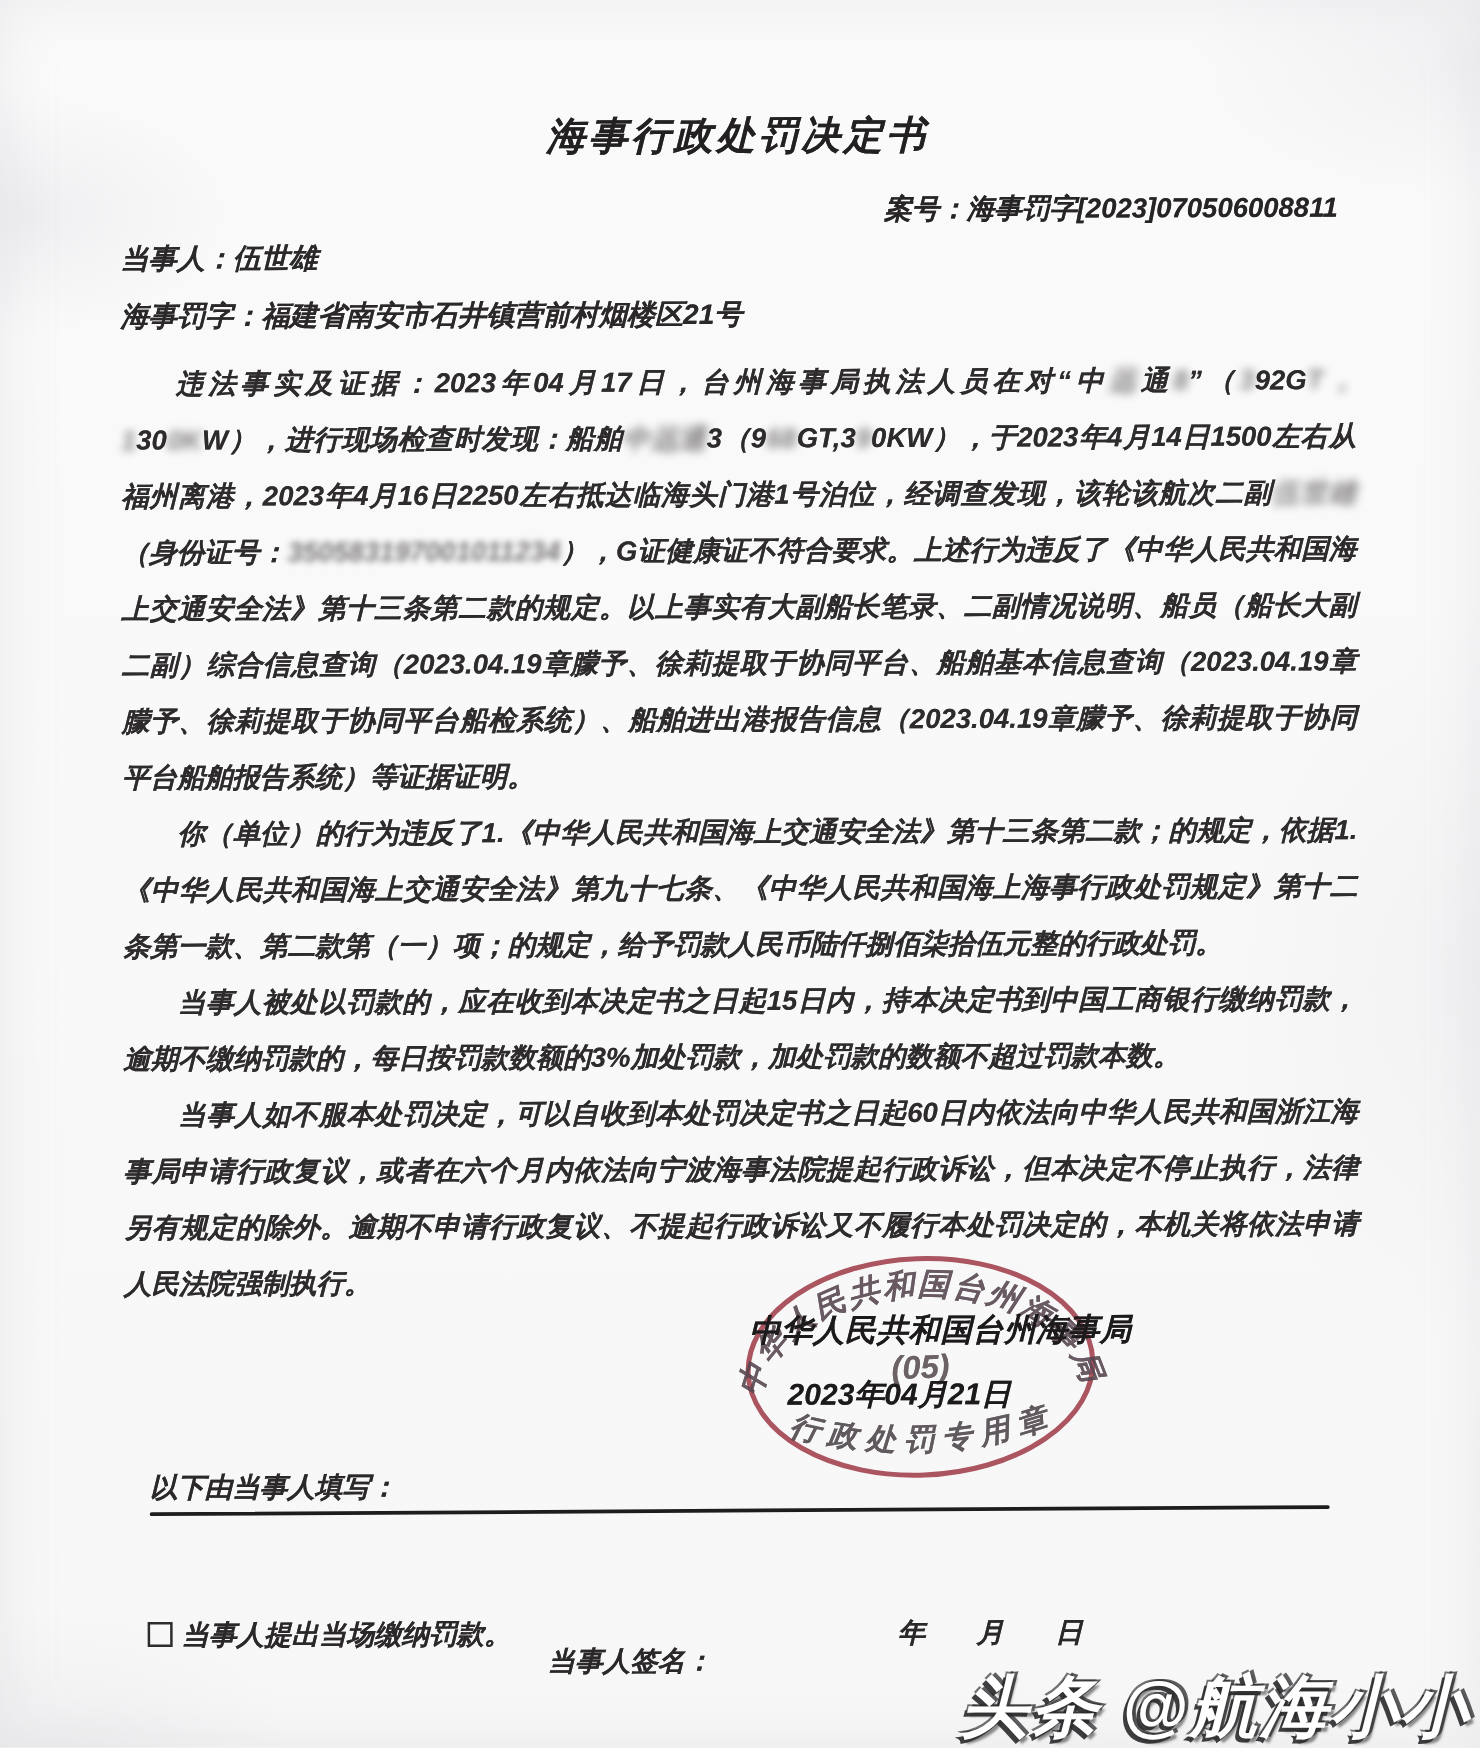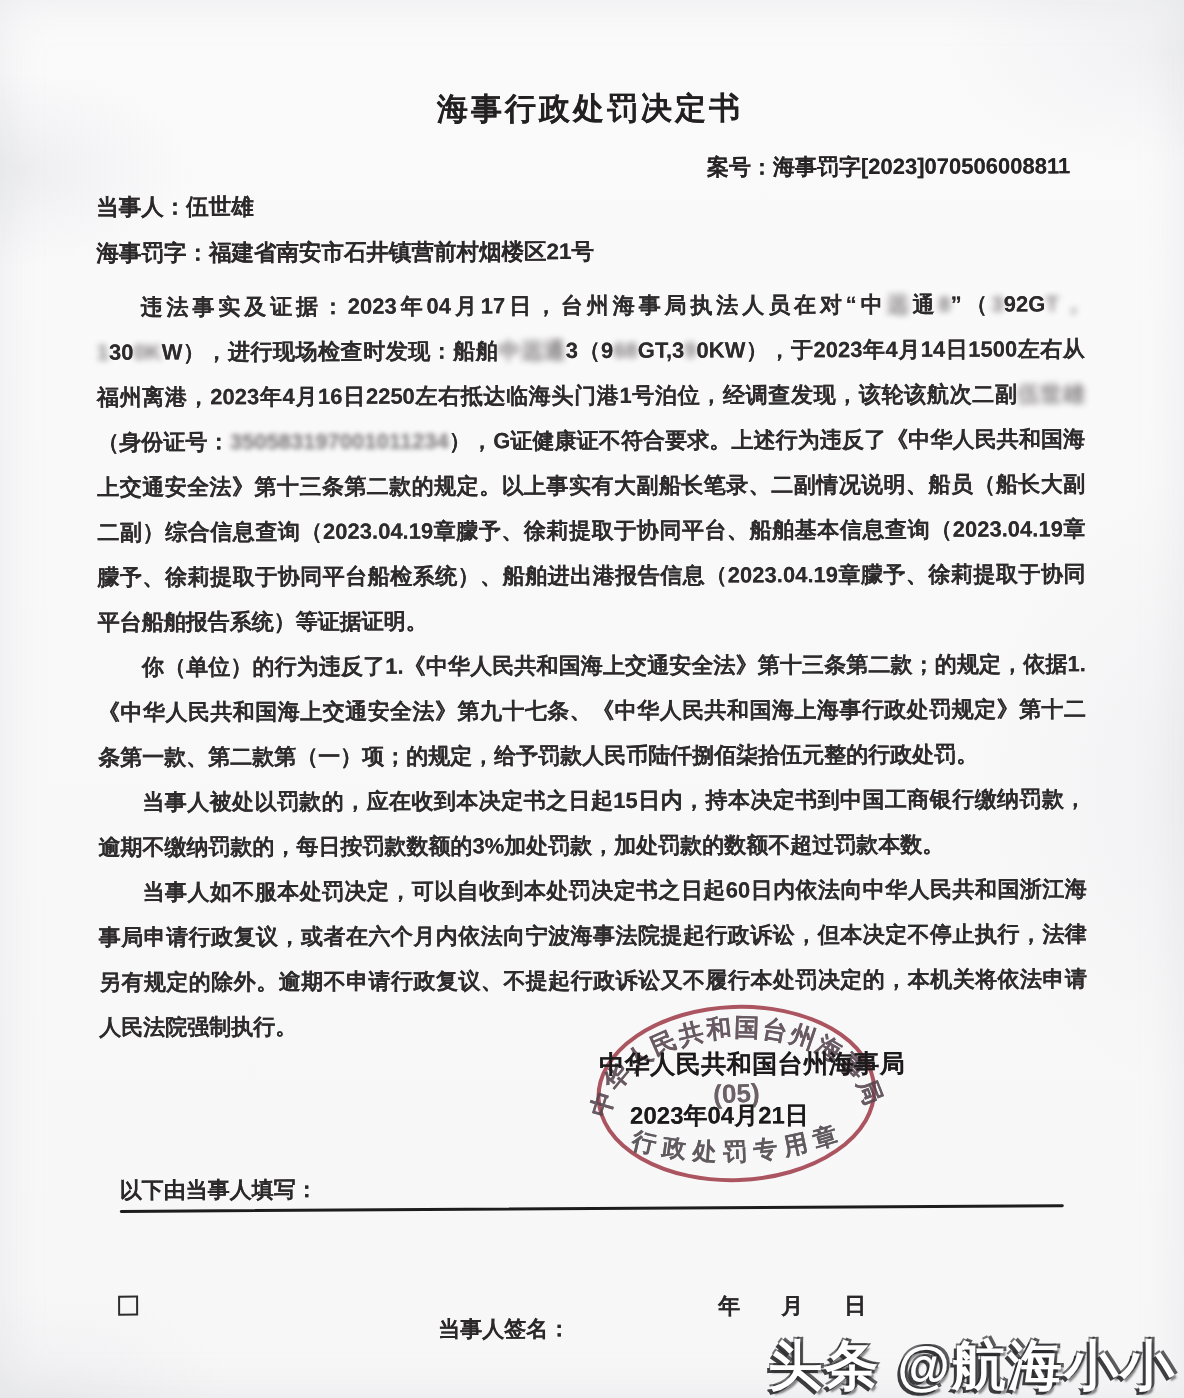--- a/index.html
+++ b/index.html
@@ -10,20 +10,21 @@
   }
   .page{
     position:absolute;inset:0;
     background:
       radial-gradient(240px 140px at 20px 170px, rgba(188,193,199,.20), transparent 70%),
       radial-gradient(320px 160px at 1170px 50px, rgba(186,191,197,.16), transparent 70%),
       radial-gradient(280px 420px at 1184px 780px, rgba(188,192,198,.13), transparent 72%),
       radial-gradient(260px 150px at 50px 1396px, rgba(188,192,198,.15), transparent 70%),
       linear-gradient(#fbfafb,#f8f7f8);
     box-shadow: inset 0 0 46px rgba(178,180,186,.22);
+    font-style: italic;
   }
   .doc{position:absolute;inset:0;transform:rotate(-0.2deg);color:#2d2a2b;}
   .doc *{text-shadow:0 0 .5px rgba(45,42,43,.75);}
   .title{
     position:absolute;top:88px;left:0;width:100%;text-align:center;
     font-size:31px;font-weight:900;letter-spacing:3px;color:#222021;margin:0;
   }
   .caseno{
     position:absolute;top:153px;right:112px;
     font-size:22px;font-weight:800;color:#272425;
@@ -117,21 +118,21 @@
       <text font-size="24" font-weight="bold" fill="#413a40" letter-spacing="7" opacity="0.9">
         <textPath href="#sealBottomArc" startOffset="50%" text-anchor="middle">行政处罚专用章</textPath>
       </text>
     </svg>
 
     <div class="divider"></div>
 
     <div class="footer-label">以下由当事人填写：</div>
 
     <div class="footer-row">
-      <span class="fr-item cb-group"><span class="cb"></span></span>
+      <span class="fr-item cb-group"><span class="cb"></span><span>当事人提出当场缴纳罚款。</span></span>
       <span class="fr-item sign-label">当事人签名：</span>
       <span class="fr-item ymd-y">年</span>
       <span class="fr-item ymd-m">月</span>
       <span class="fr-item ymd-d">日</span>
     </div>
 
   </div>
 
   <div class="watermark">头条 @航海小小</div>
 </div>

